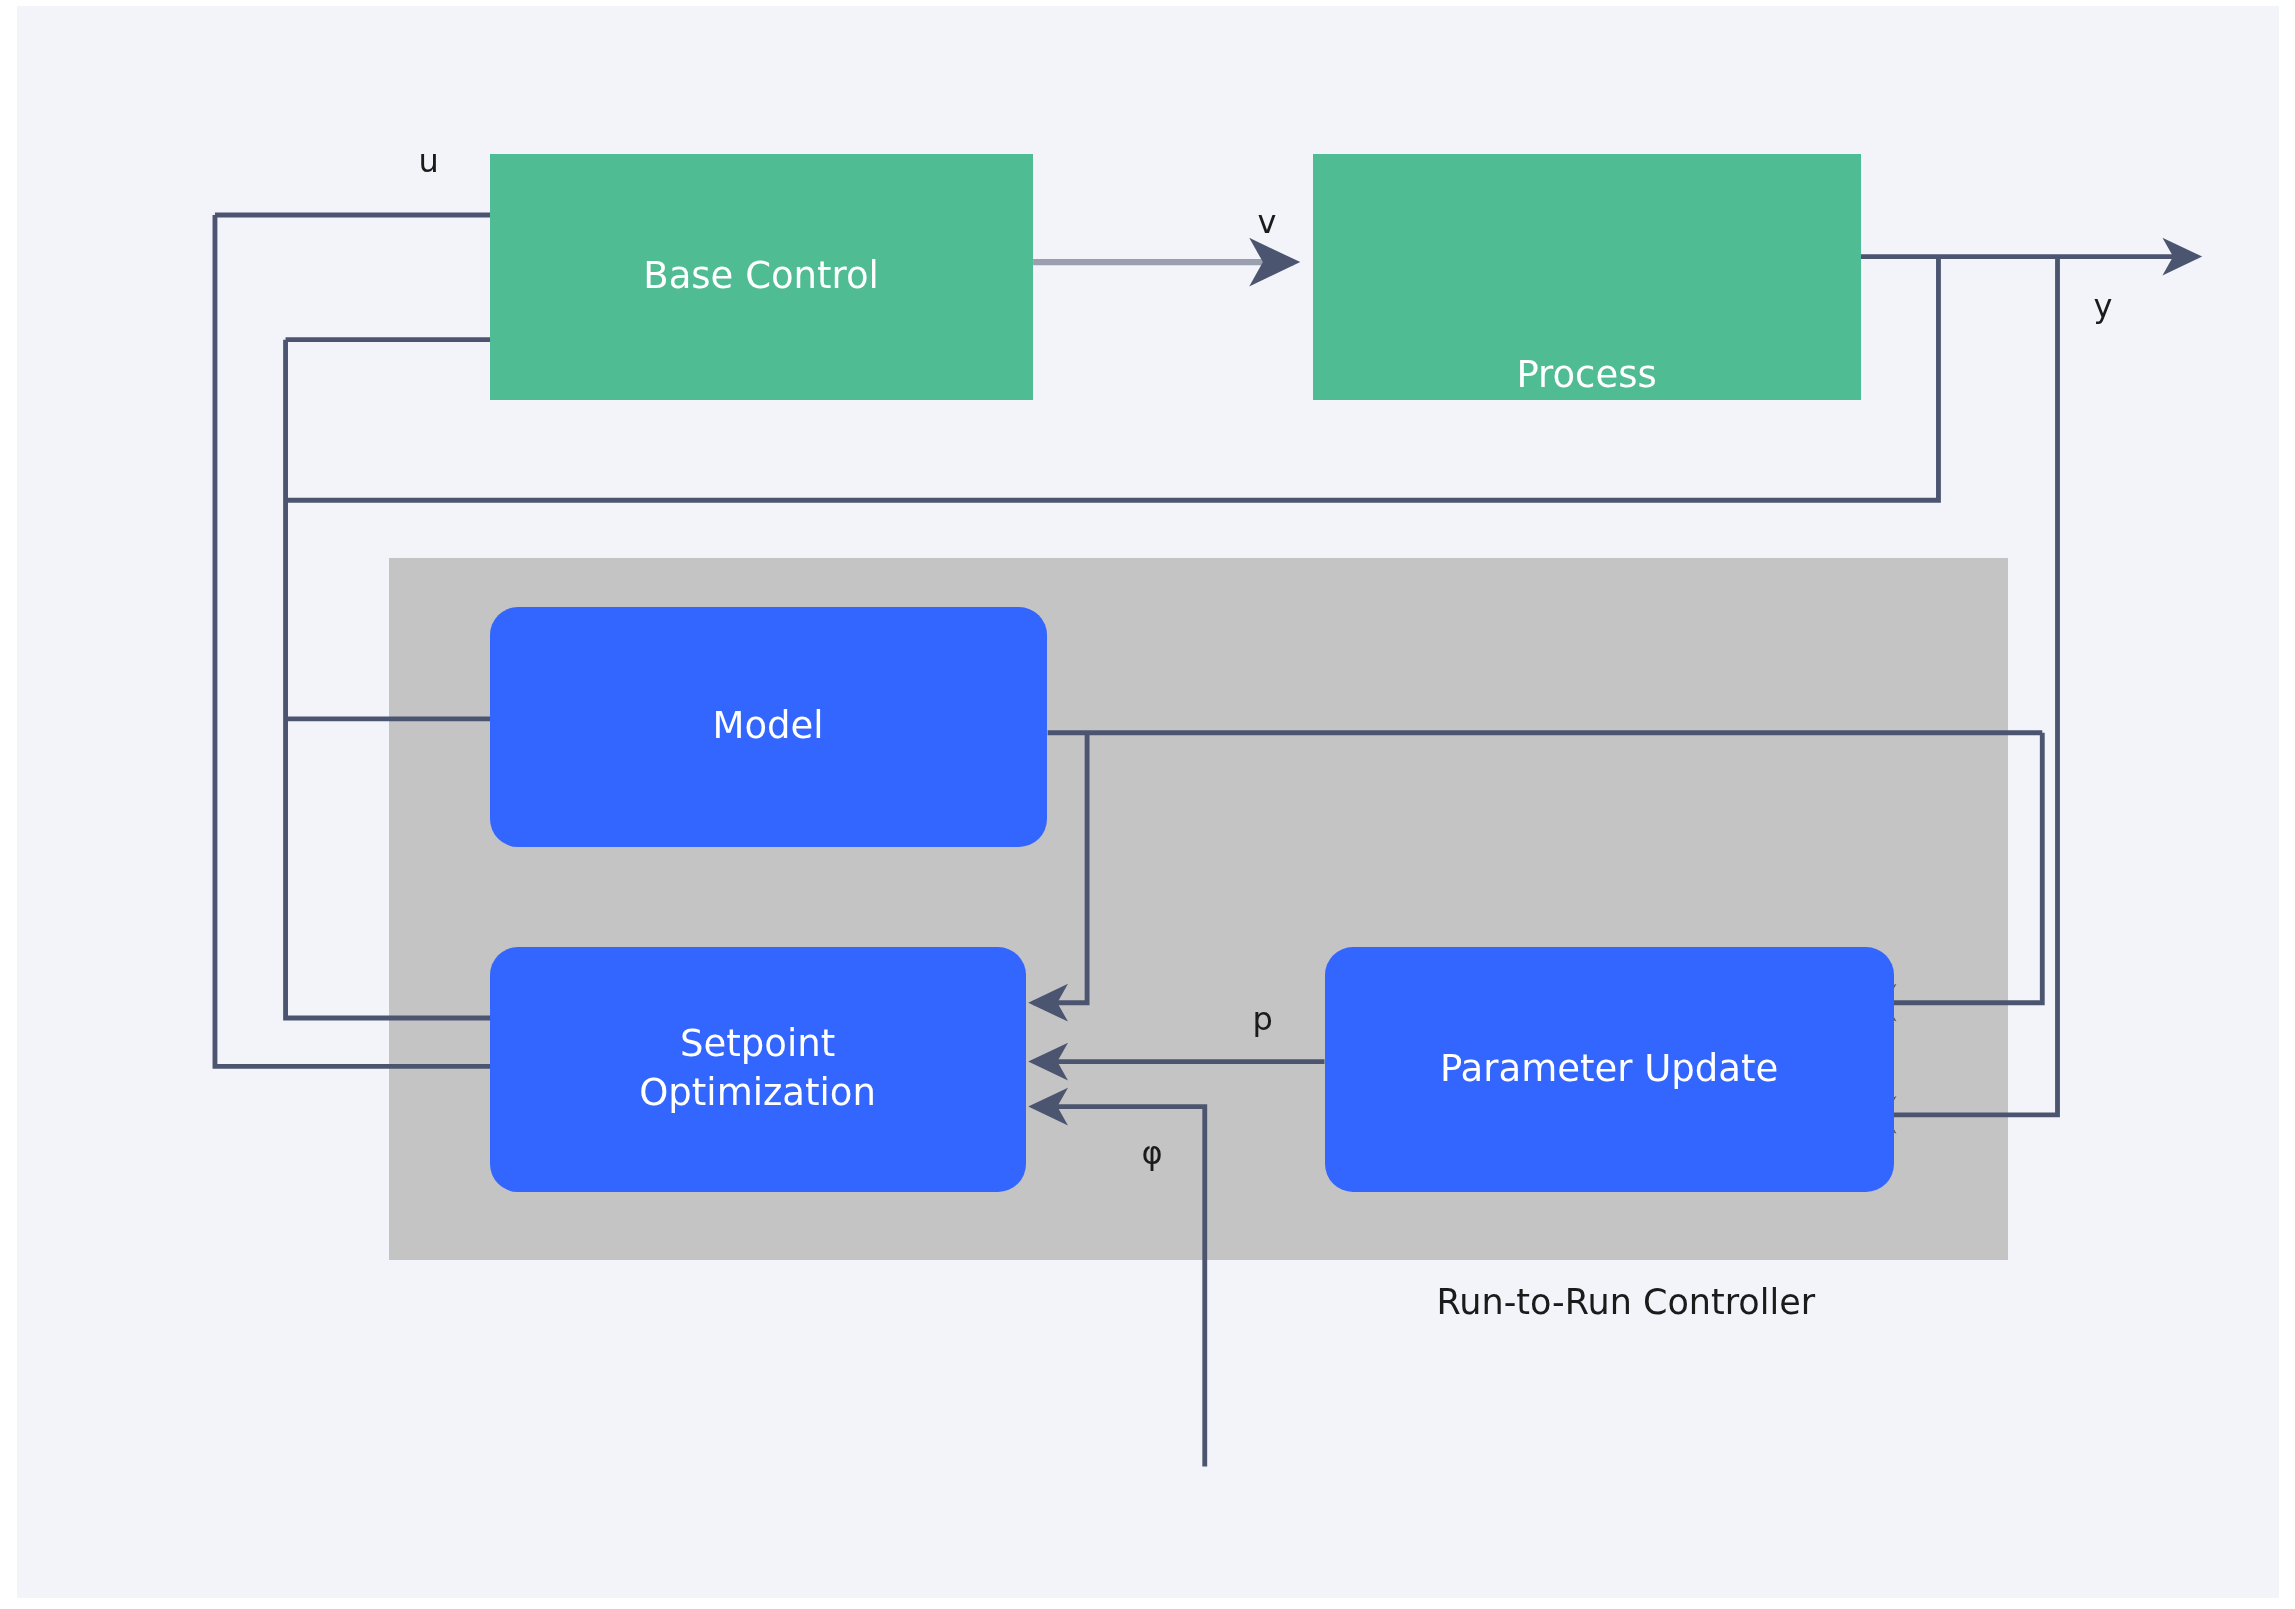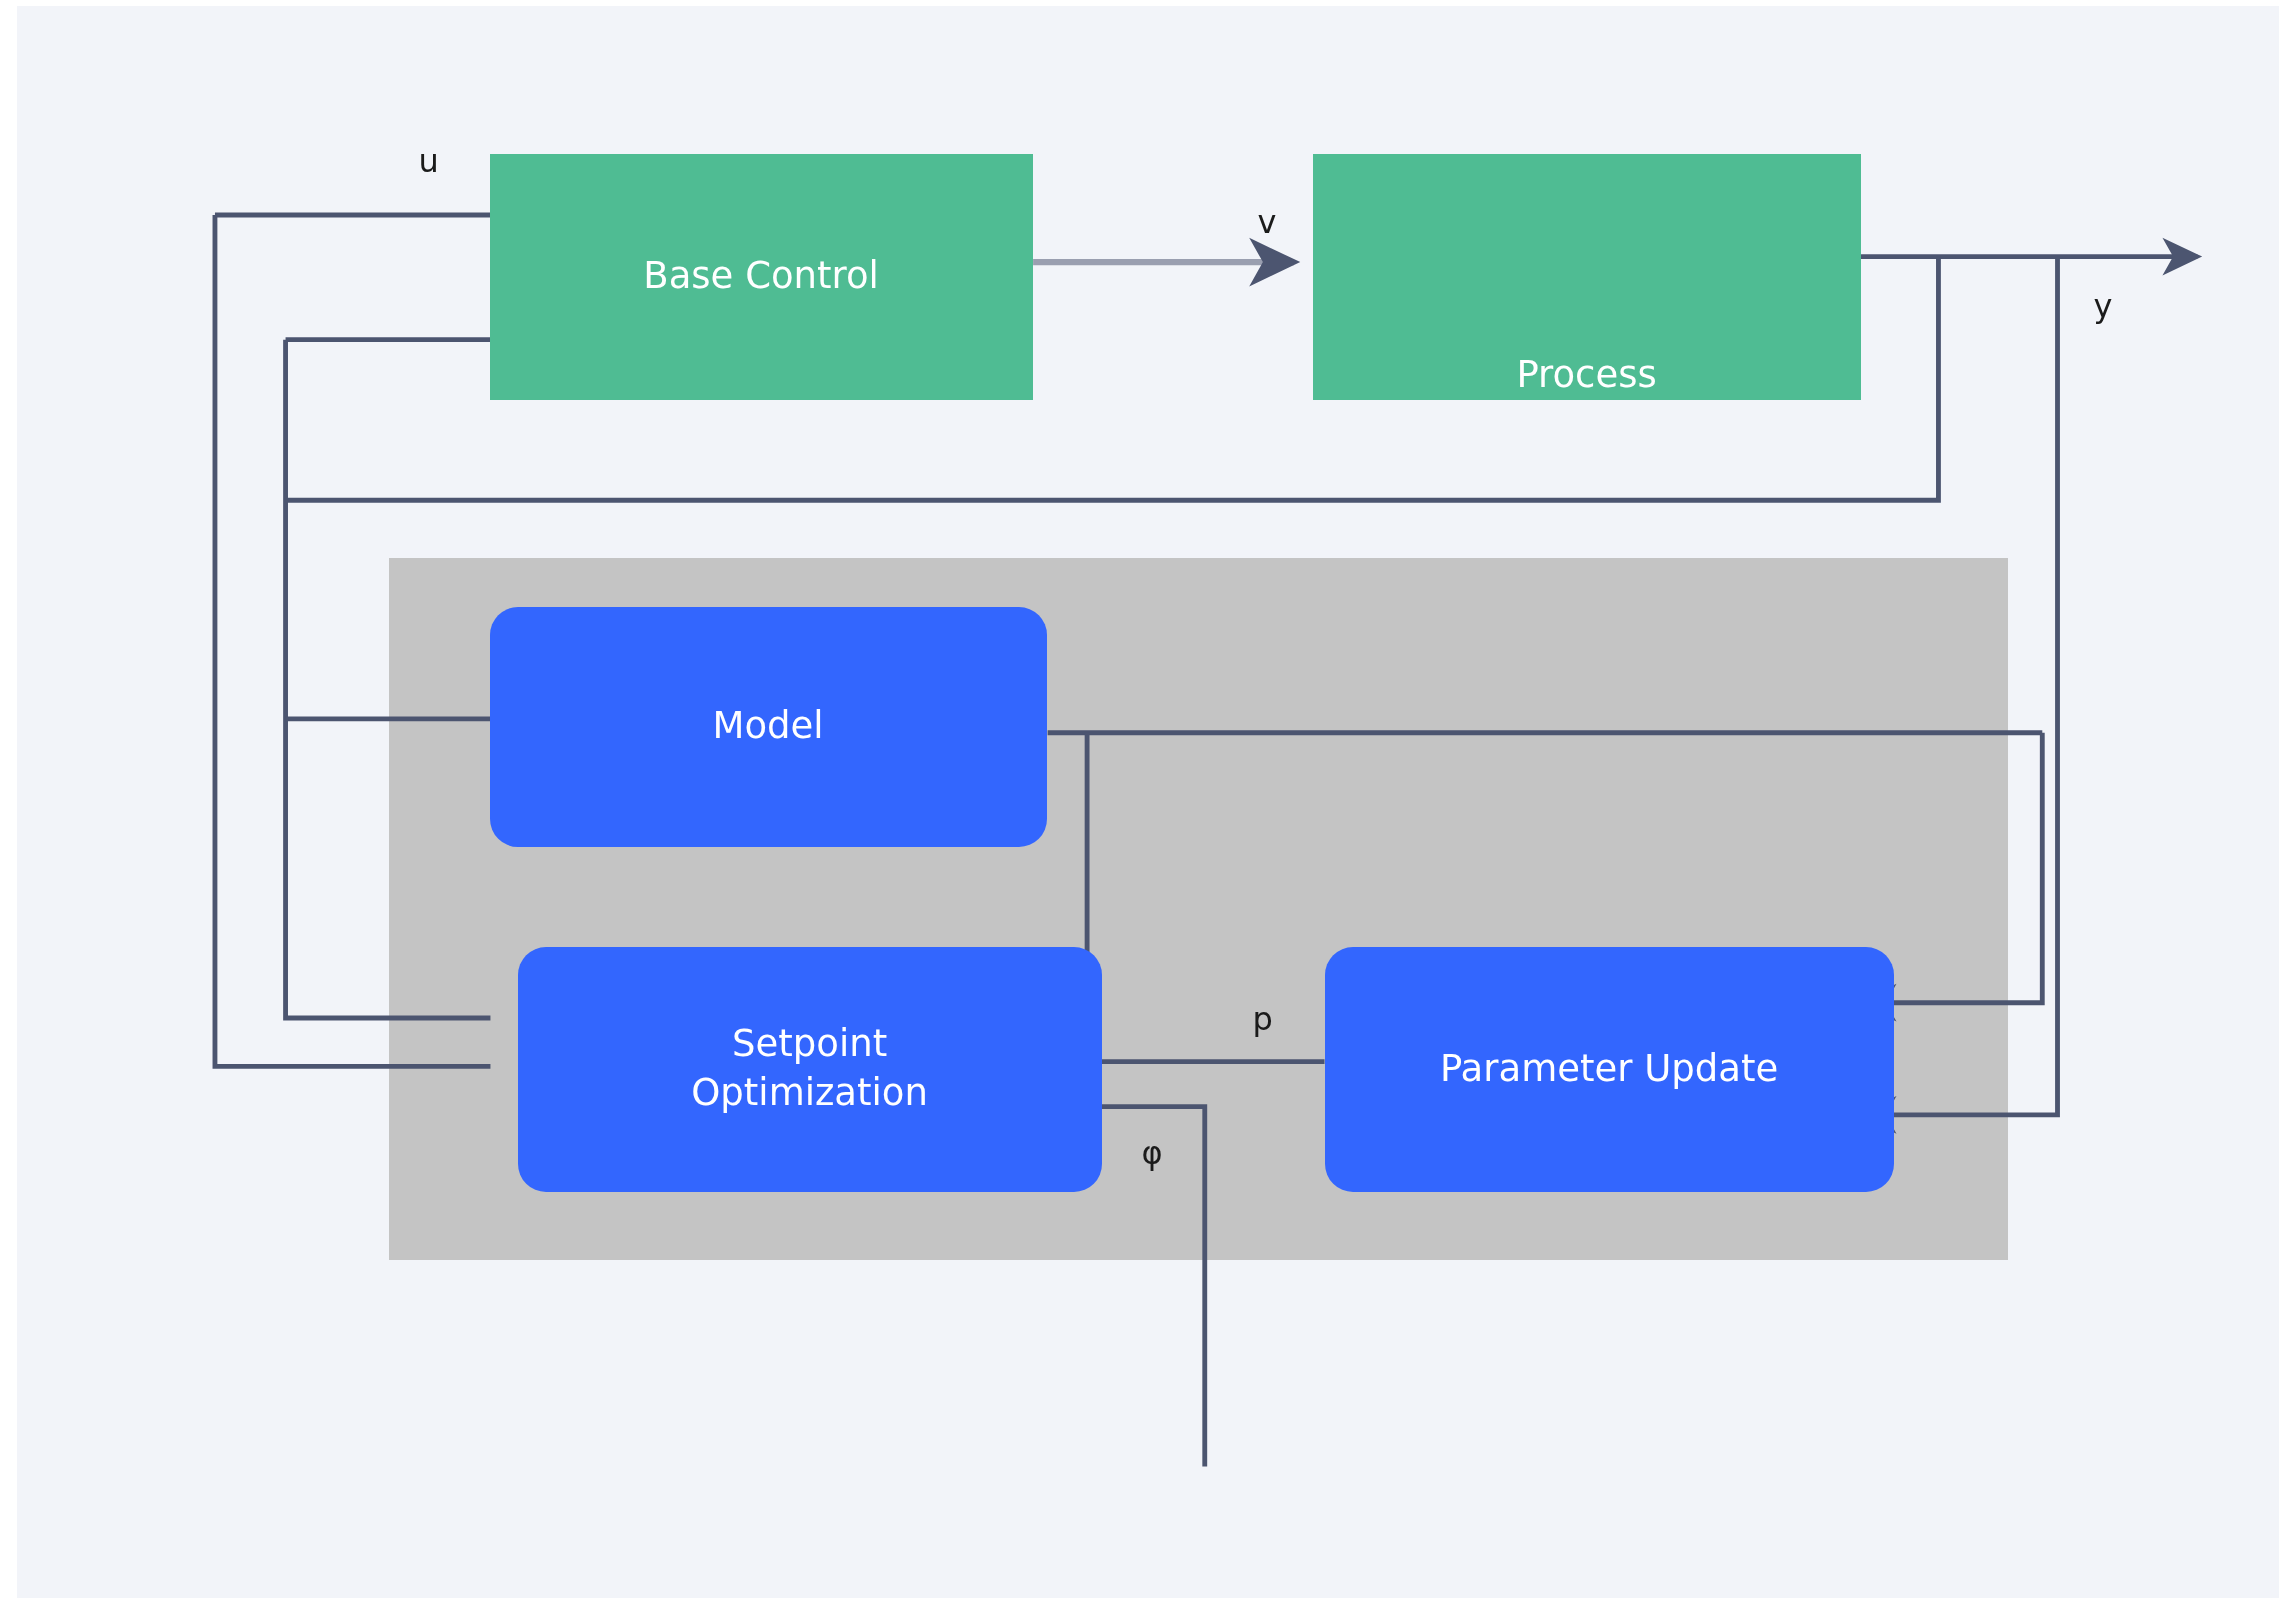--- a/index.html
+++ b/index.html
@@ -63,35 +63,36 @@
     </div>
 
     <div class="blk green" style="left:1296px;top:148px;width:548px;height:246px;align-items:flex-end;">
       <span>Process</span>
     </div>
 
     <div class="blk blue" style="left:473px;top:601px;width:557px;height:240px;">
       <span>Model</span>
     </div>
 
-    <div class="blk blue" style="left:473px;top:941px;width:584px;height:245px;flex-direction:column;margin-left:28px;">
+    <div class="blk blue" style="left:473px;top:941px;width:536px;height:245px;flex-direction:column;">
       <span>Setpoint</span>
       <span>Optimization</span>
     </div>
 
     <div class="blk blue" style="left:1308px;top:941px;width:569px;height:245px;">
       <span>Parameter Update</span>
     </div>
 
     <div class="lbl" style="left:402px;top:136px;">u</div>
 
     <div class="lbl" style="left:1241px;top:197px;">v</div>
 
     <div class="lbl" style="left:2077px;top:281px;">y</div>
 
     <div class="lbl" style="left:1236px;top:994px;">p</div>
 
     <div class="lbl" style="left:1125px;top:1128px;">φ</div>
 
+    <div class="lbl big" style="left:1420px;top:1276px;">Run-to-Run Controller</div>
 
   </div>
 </div>
 
 
 </body></html>

